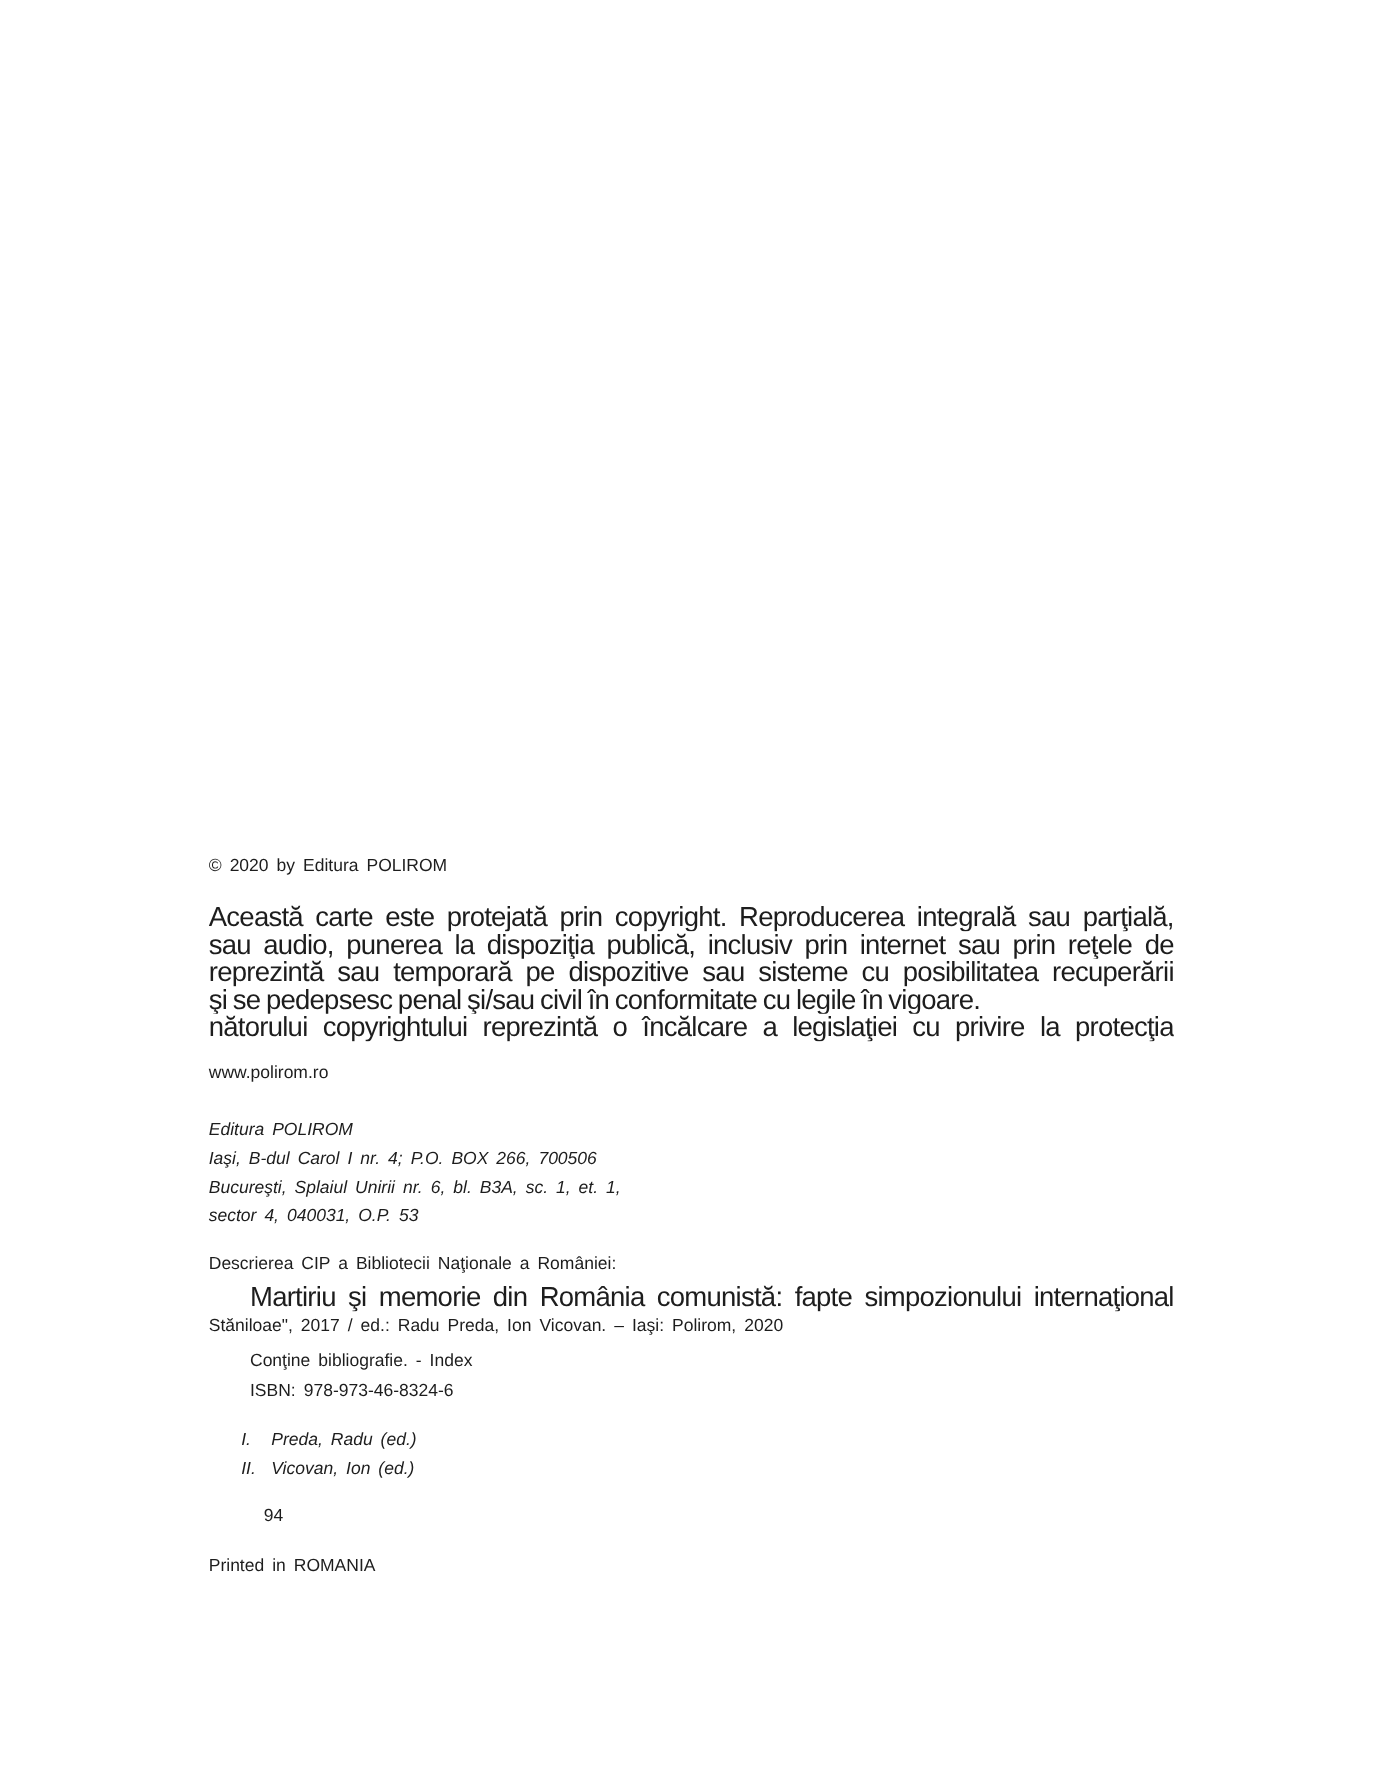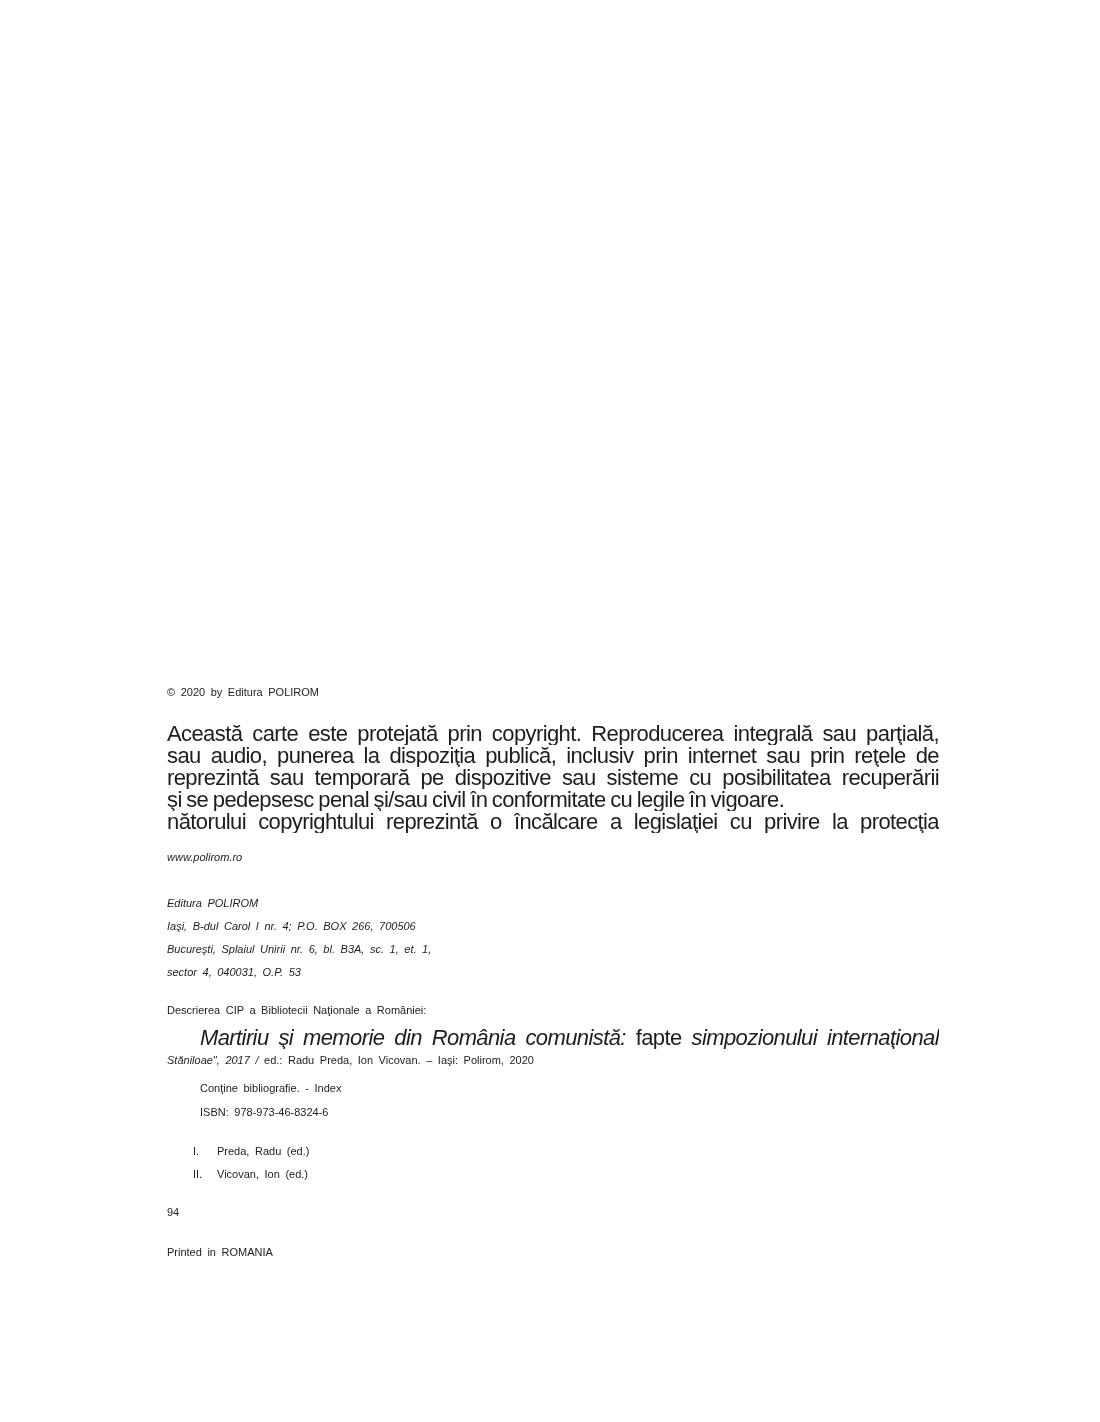--- a/index.html
+++ b/index.html
@@ -11,53 +11,53 @@
     position: relative;
     overflow: hidden;
   }
   .page { position: absolute; inset: 0; background: #ffffff; }
   .content {
     position: absolute;
     left: 167px; top: 681px;
     width: 772px;
   }
   .line {
-    font-size: 11px;
+    font-size: 14px;
     line-height: 22px;
     white-space: nowrap;
   }
   .wsp { word-spacing: 2.5px; }
   
   .just {
     font-size: 22px;
     line-height: 22px;
     text-align: justify;
     text-align-last: justify;
     letter-spacing: -0.6px;
     word-spacing: -1px;
     max-height: 22px;
     overflow: hidden;
   }
   .just-left { text-align-last: left; }
-  .italic { font-style: italic; }
+  .italic { }
   .addr-block .line { line-height: 23px; }
   .indent33 { text-indent: 33px; }
   .entries { padding-left: 26px; }
-  .entries .line { line-height: 23px; }
+  .entries .line { line-height: 23px; font-style: italic; }
   .num { display: inline-block; width: 24px; text-indent: 0; }
   
   #license-paragraph { margin-top: 20px; }
   #website-line { margin-top: 13px; }
   #publisher-block { margin-top: 24px; font-style: italic; }
   #cip-heading { margin-top: 15px; }
   #cip-entry-line1 { margin-top: 6px; }
   #cip-note { margin-top: 6px; }
   #isbn-line { margin-top: 2px; }
   #responsibility-entries { margin-top: 17px; }
-  #page-number { margin-top: 15px; }
+  #page-number { margin-top: 15px; margin-left: 44px; }
   #printed-line { margin-top: 18px; }
 </style>
 </head>
 <body>
 
 <div class="page">
   <div class="content">
 
     <div class="line wsp" id="copyright-line">© 2020 by Editura POLIROM</div>
 

